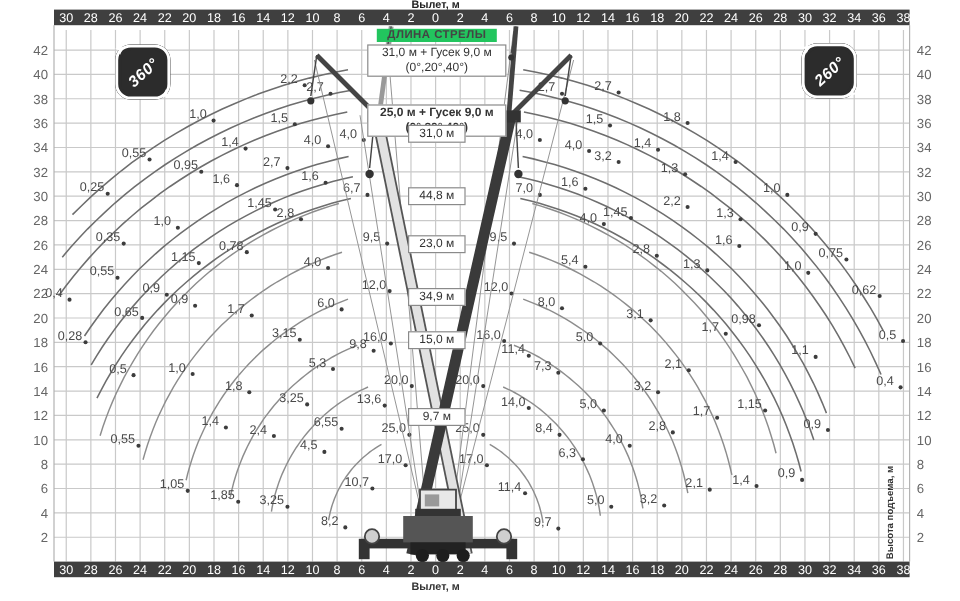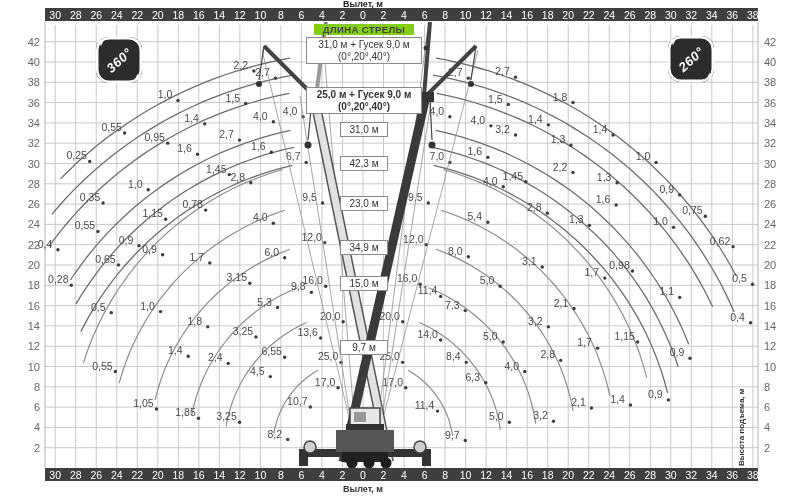--- a/index.html
+++ b/index.html
@@ -1,27 +1,27 @@
 <!DOCTYPE html>
 <html><head>
 <meta charset="utf-8">
 <style>
   html,body{margin:0;padding:0;background:#fff;}
   .stage{position:relative;width:800px;height:501px;background:#fff;overflow:hidden;
          font-family:"Liberation Sans", sans-serif;}
   svg{position:absolute;left:0;top:0;}
   .ovl{position:absolute;box-sizing:border-box;text-align:center;color:#333;}
   .legend-head{left:314px;top:24px;width:100px;font-size:9.5px;font-weight:bold;color:#444;
-               background:#84cc16;letter-spacing:.4px;}
+               background:#22c55e;letter-spacing:.4px;}
   .bigbox{left:306px;width:116px;height:27px;border:1.5px solid #8a8a8a;background:#fff;
           font-size:10px;line-height:12px;padding-top:1px;color:#333;}
   .bb1{top:37px;} .bb2{top:87px;font-weight:bold;}
   .smbox{left:340px;width:48px;height:15px;border:1.2px solid #8a8a8a;background:#fff;
          font-size:10px;line-height:14px;color:#333;}
-  .sb0{top:122px;text-align:center;} .sb1{top:156px;} .sb2{top:196px;} .sb3{top:240px;} .sb4{top:276px;} .sb5{top:340px;}
+  .sb0{top:104px;text-align:center;} .sb1{top:156px;} .sb2{top:196px;} .sb3{top:240px;} .sb4{top:276px;} .sb5{top:340px;}
   .badge{position:absolute;width:46px;height:46px;background:#2c2c2c;border-radius:13px;
          box-shadow:inset 0 0 0 2.5px #fff, inset 0 0 0 5px #2c2c2c;}
   .badge-l{left:96px;top:37px;} .badge-r{left:668px;top:36px;}
   .badge .txt{position:absolute;left:0;top:0;width:100%;height:100%;display:flex;
          align-items:center;justify-content:center;color:#fff;font-weight:bold;font-style:italic;
          font-size:13px;transform:rotate(-42deg);letter-spacing:.5px;}
   .badge .arr{position:absolute;color:#fff;font-size:10px;line-height:10px;}
   .arr1{left:1px;top:0px;transform:rotate(-40deg);}
   .arr2{right:1px;bottom:0px;transform:rotate(140deg);}
 </style>
@@ -520,21 +520,21 @@
   <div class="ovl bigbox bb1">
     <div>31,0 м + Гусек 9,0 м</div>
     <div>(0°,20°,40°)</div>
   </div>
   <div class="ovl bigbox bb2">
     <div>25,0 м + Гусек 9,0 м</div>
     <div>(0°,20°,40°)</div>
   </div>
 
   <div class="ovl smbox sb0">31,0 м</div>
-  <div class="ovl smbox sb1">42,3 м</div>
+  <div class="ovl smbox sb1">44,8 м</div>
   <div class="ovl smbox sb2">23,0 м</div>
   <div class="ovl smbox sb3">34,9 м</div>
   <div class="ovl smbox sb4">15,0 м</div>
   <div class="ovl smbox sb5">9,7 м</div>
 
   <div class="badge badge-l">
     <span class="arr arr1">➤</span>
     <span class="txt">360°</span>
     <span class="arr arr2">➤</span>
   </div>

